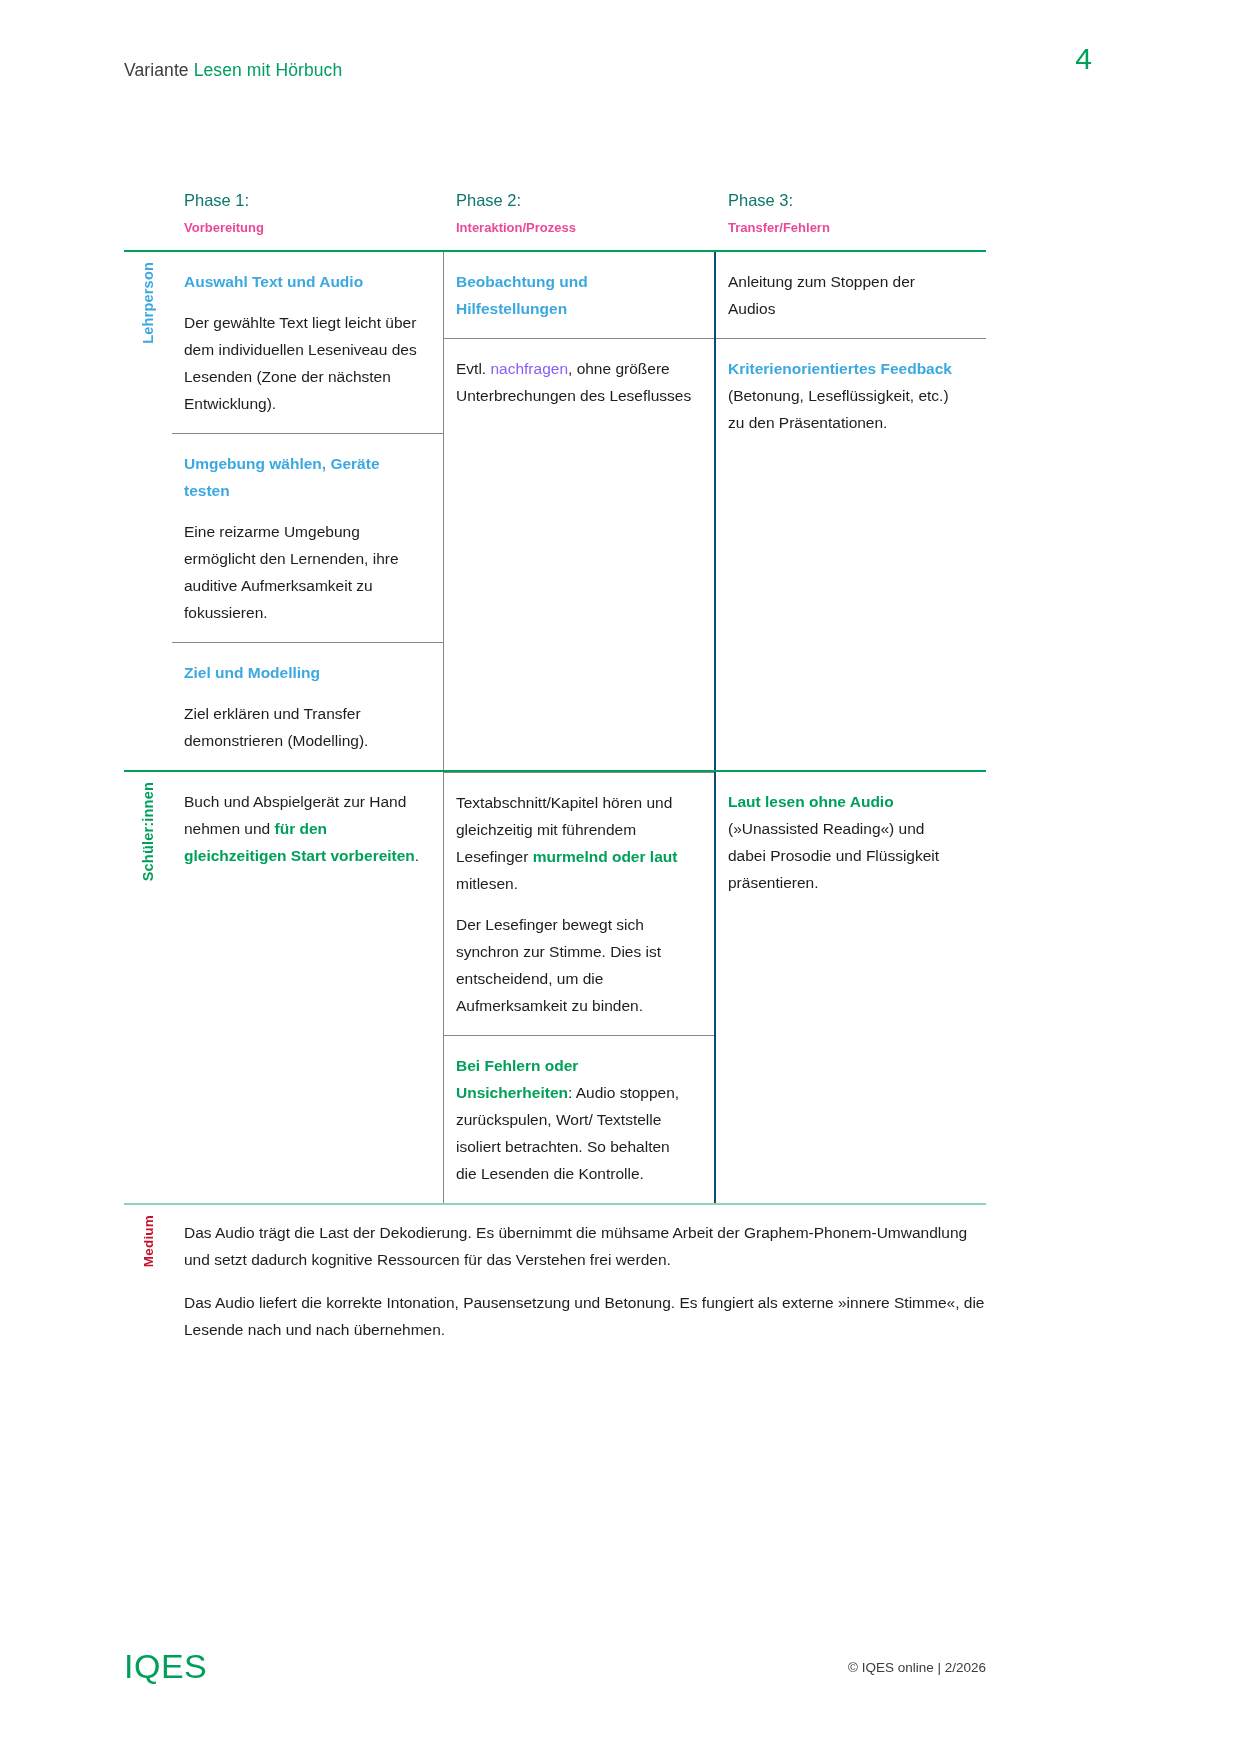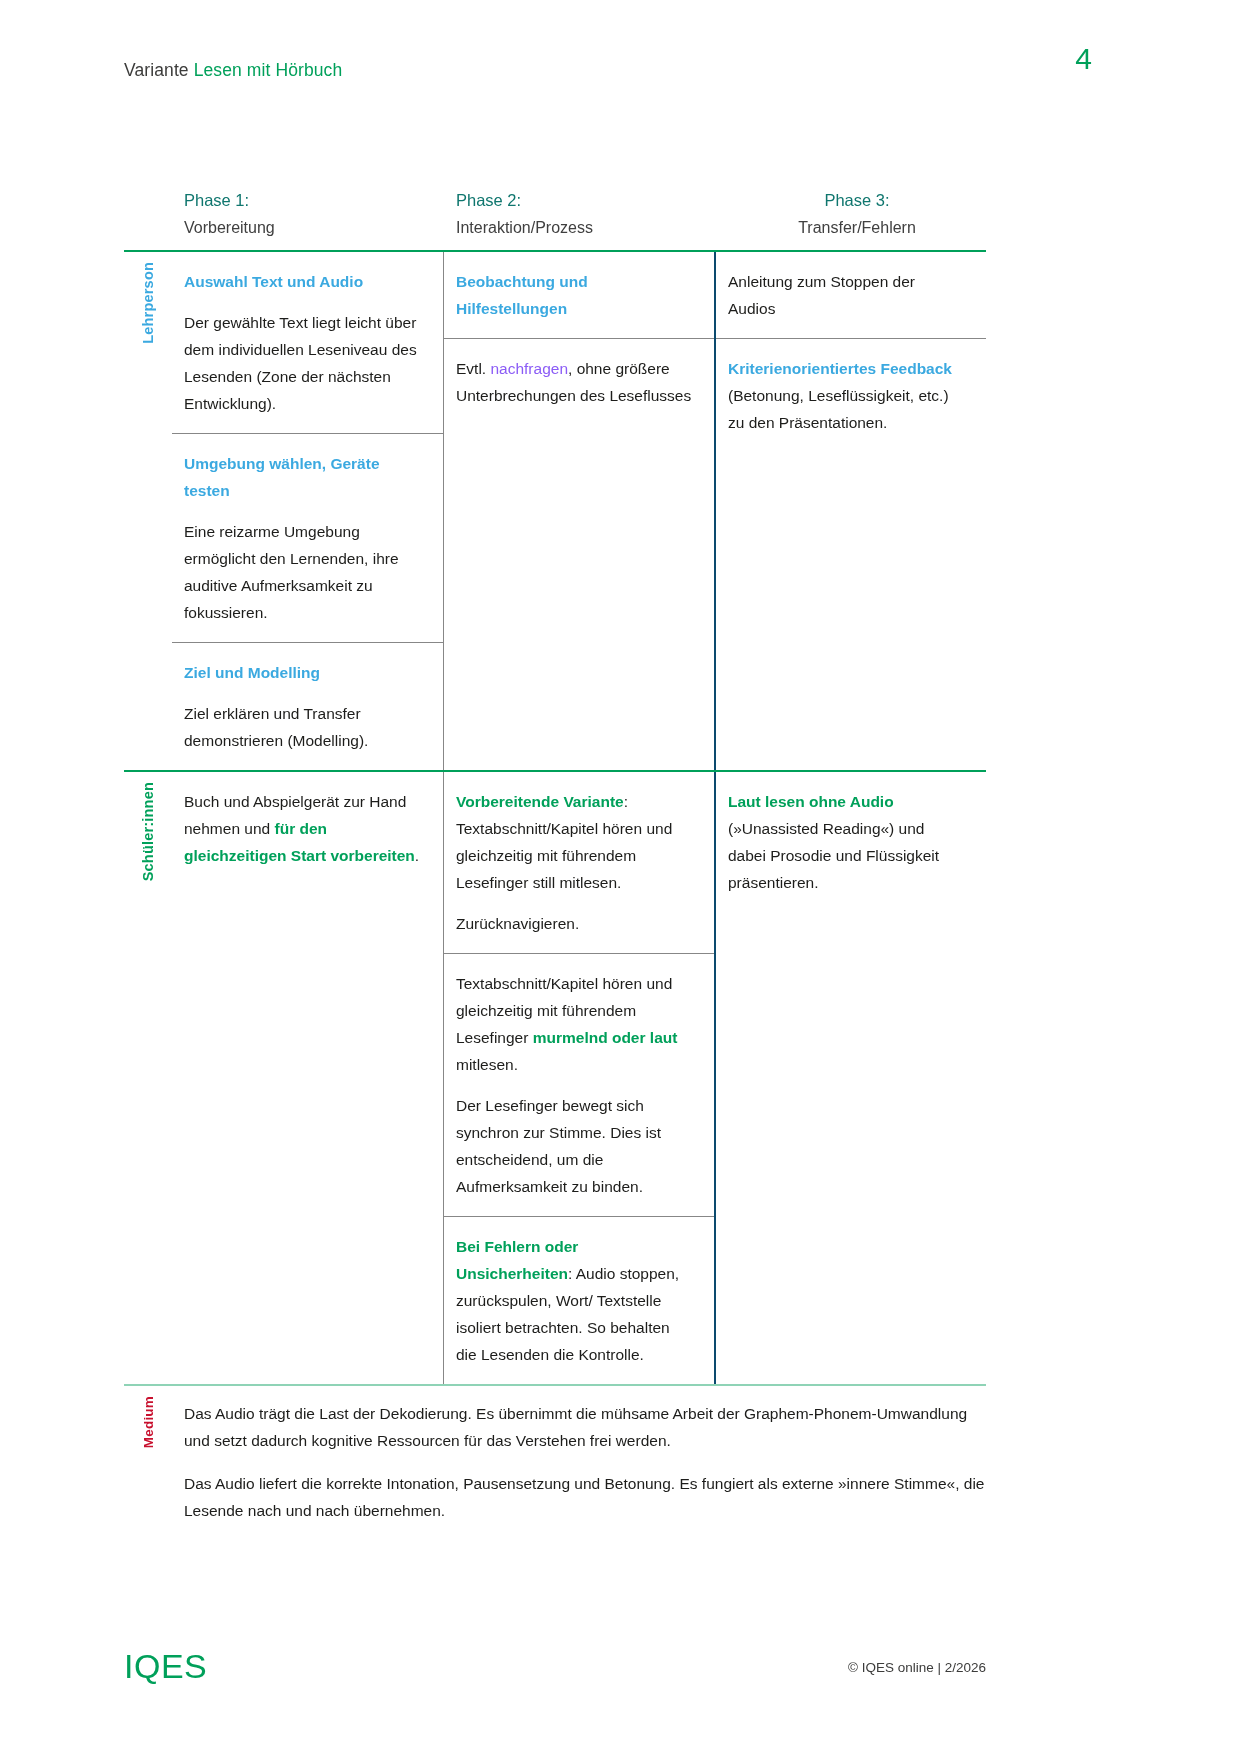--- a/index.html
+++ b/index.html
@@ -64,31 +64,31 @@
     display: flex;
     padding-left: 48px;
     box-sizing: border-box;
   }
   .col-head {
     box-sizing: border-box;
     padding: 0 0 8px 12px;
   }
   .col-head.c1 { width: 272px; }
   .col-head.c2 { width: 272px; }
-  .col-head.c3 { width: 270px; text-align: center; }
+  .col-head.c3 { width: 270px; }
   .col-head .ph {
     color: #0f766e;
     font-size: 16.5px;
     line-height: 28px;
     display: block;
   }
   .col-head .ph-sub {
-    color: #404040;
-    font-weight: normal;
-    font-size: 16px;
+    color: #ec4899;
+    font-weight: bold;
+    font-size: 13px;
     line-height: 28px;
     display: block;
   }
 
   .rule-green {
     height: 2px;
     background: #00a05a;
     width: 862px;
     margin: 0;
   }
@@ -268,24 +268,20 @@
       <div class="band-label schueler">
         <span>Schüler:innen</span>
       </div>
       <div class="band-cols">
         <div class="bcol c1">
             <div class="cell">
               <p><span>Buch und Abspielgerät zur Hand nehmen und </span><span class="hl-green-b">für den gleichzeitigen Start vorbereiten</span><span>.</span></p>
             </div>
           </div>
         <div class="bcol c2">
-            <div class="cell">
-              <p><span class="hl-green-b">Vorbereitende Variante</span><span>: Textabschnitt/Kapitel hören und gleichzeitig mit führendem Lesefinger still mitlesen.</span></p>
-              <p>Zurücknavigieren.</p>
-            </div>
             <div class="cell divider-top">
               <p><span>Textabschnitt/Kapitel hören und gleichzeitig mit führendem Lesefinger </span><span class="hl-green-b">murmelnd oder laut</span><span> mitlesen.</span></p>
               <p>Der Lesefinger bewegt sich synchron zur Stimme. Dies ist entscheidend, um die Aufmerksamkeit zu binden.</p>
             </div>
             <div class="cell divider-top">
               <p><span class="hl-green-b">Bei Fehlern oder Unsicherheiten</span><span>: Audio stoppen, zurückspulen, Wort/ Textstelle isoliert betrachten. So behalten die Lesenden die Kontrolle.</span></p>
             </div>
           </div>
         <div class="bcol c3">
             <div class="cell">

